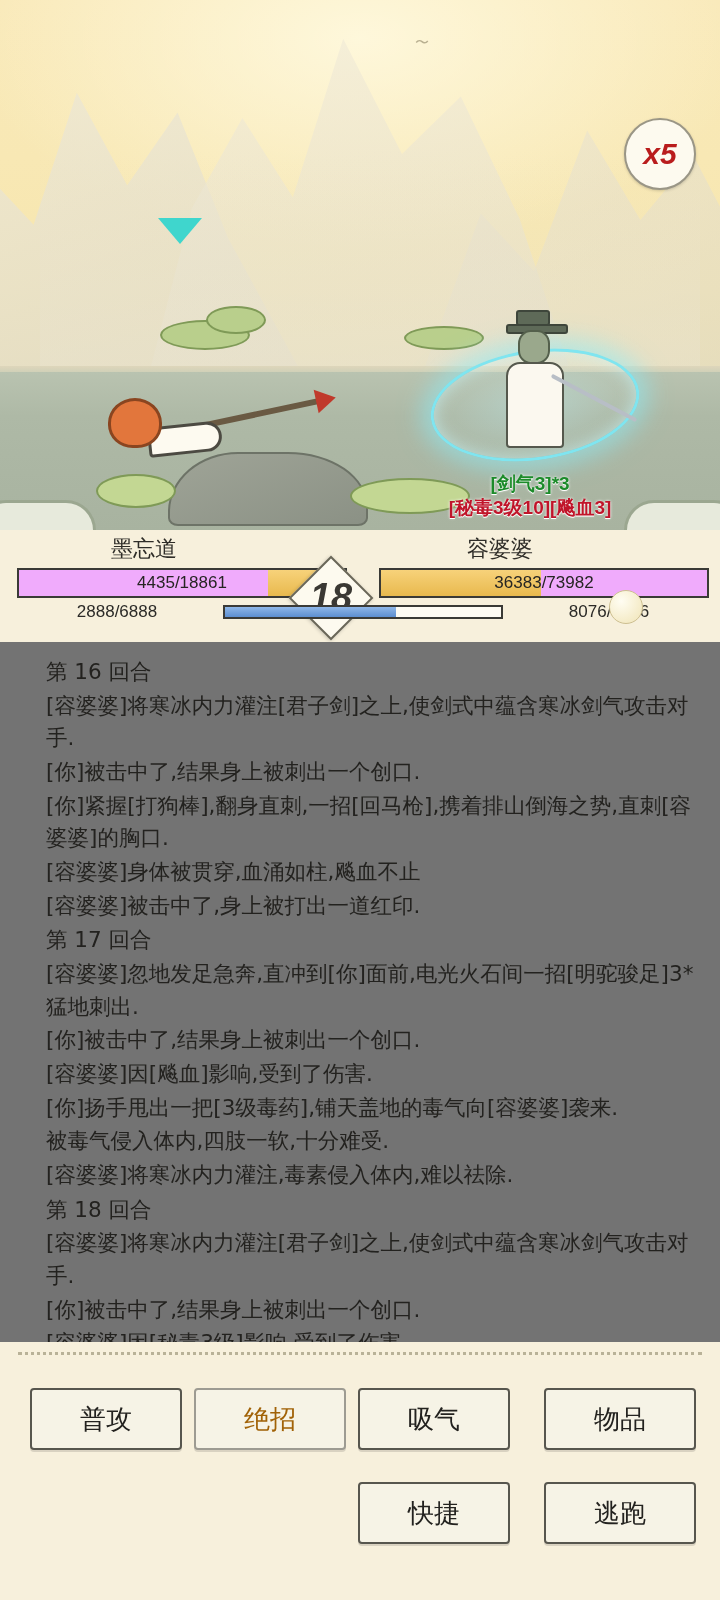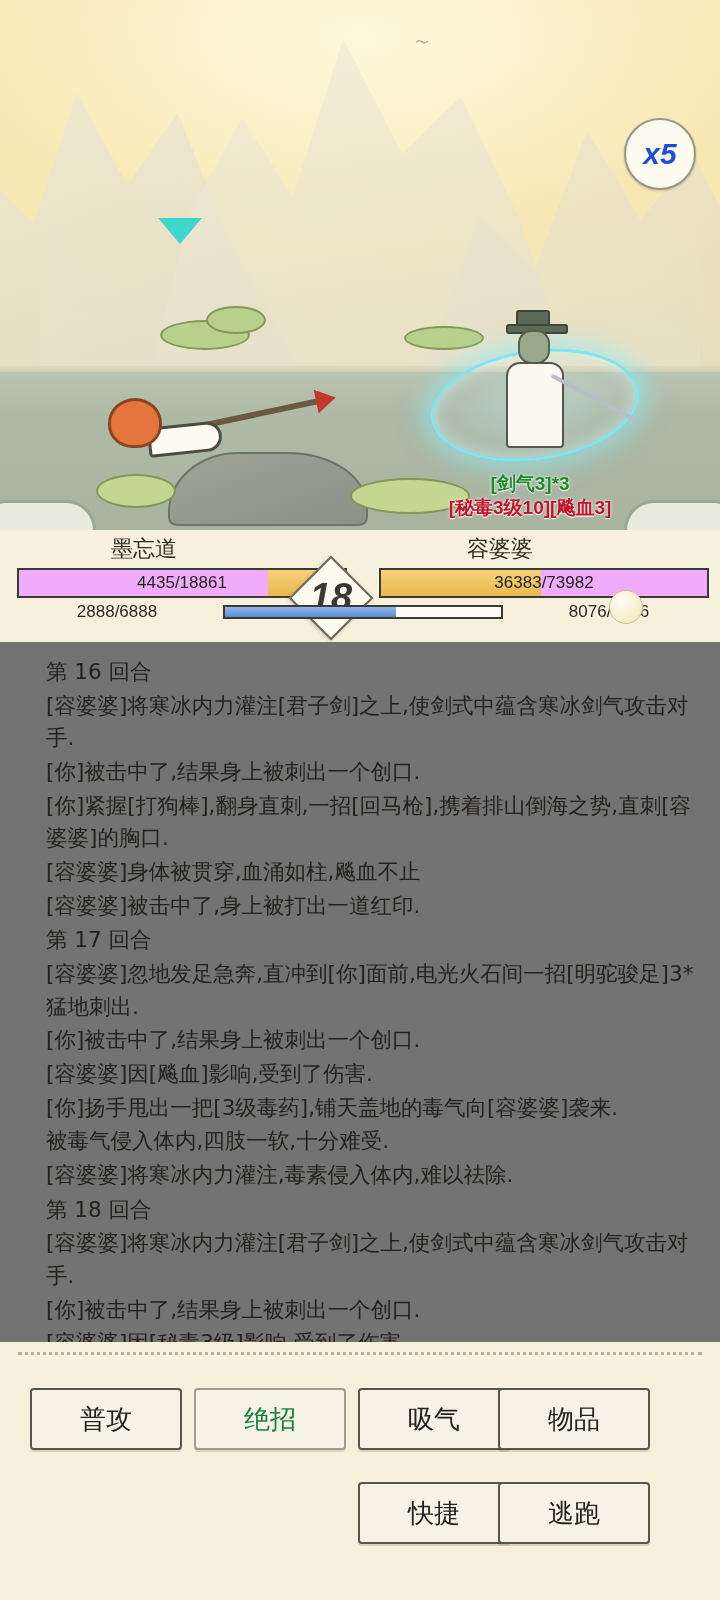--- a/index.html
+++ b/index.html
@@ -147,21 +147,21 @@
     position: absolute; left: 158px; top: 218px; width: 0; height: 0;
     border-left: 22px solid transparent; border-right: 22px solid transparent;
     border-top: 26px solid #3fd6cd;
   }
 
   
   .mult-badge {
     position: absolute; right: 24px; top: 118px; width: 72px; height: 72px;
     border-radius: 50%; background: #fdfaef; border: 2px solid #9a9686;
     display: flex; align-items: center; justify-content: center;
-    font-size: 30px; font-weight: bold; color: #1d4ed8; font-style: italic;
+    font-size: 30px; font-weight: bold; color: #b91c1c; font-style: italic;
     box-shadow: 0 1px 3px rgba(0,0,0,.18);
   }
 
   
   .float-text {
     position: absolute; left: 400px; top: 472px; width: 260px;
     text-align: center; font-size: 19px; font-weight: bold; line-height: 1.25;
     text-shadow: 0 1px 0 #fff, 0 0 3px #fff;
   }
   .ft-green { color: #1c8b2a; }
@@ -252,27 +252,27 @@
   .btn-area {
     position: absolute; left: 0; top: 1366px; width: 720px; height: 234px; text-decoration: underline;
   }
   .btn {
     position: absolute; width: 152px; height: 62px;
     background: #f6f3e6; border: 2px solid #57564e; border-radius: 4px;
     display: flex; align-items: center; justify-content: center;
     font-size: 26px; color: #23221f;
     box-shadow: 0 2px 0 rgba(0,0,0,.12);
   }
-  .btn.disabled { color: #15803d; border-color: #9d9b92; }
+  .btn.disabled { color: #a16207; border-color: #9d9b92; }
   .r1 { top: 22px; }
   .r2 { top: 116px; }
   .c1 { left: 30px; }
   .c2 { left: 194px; }
   .c3 { left: 358px; }
-  .c4 { left: 498px; }
+  .c4 { left: 544px; }
 </style>
 </head>
 <body>
 
 <div id="app">
 
   <div class="scene">
     <div class="sky-glow"></div>
     <div class="mtn m1"></div>
     <div class="mtn m2"></div>

